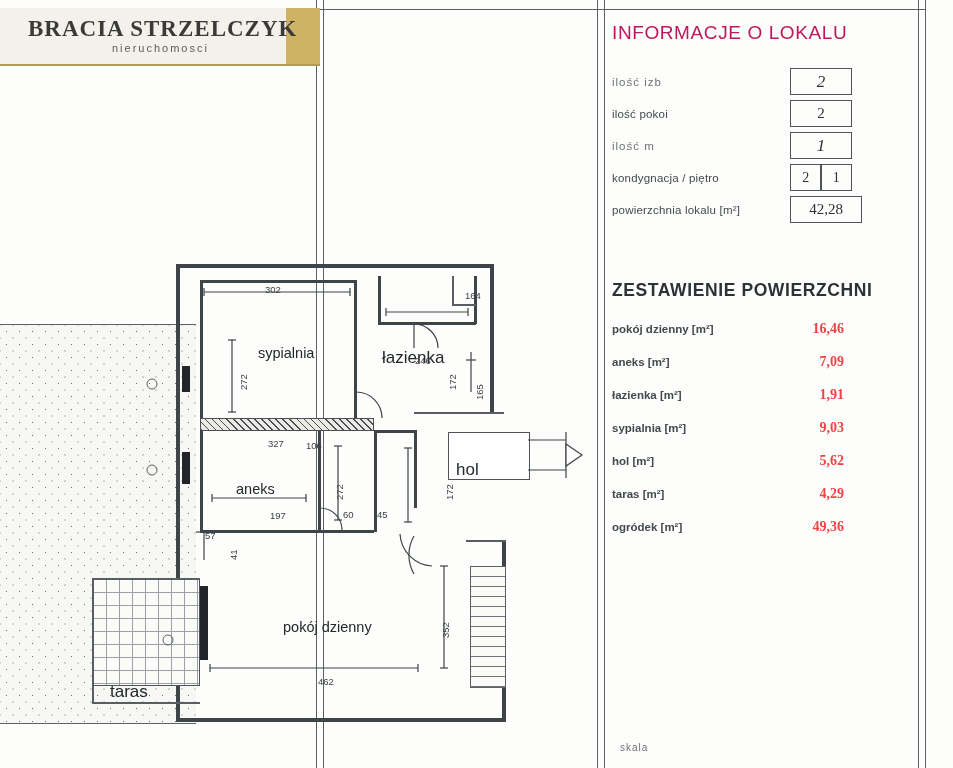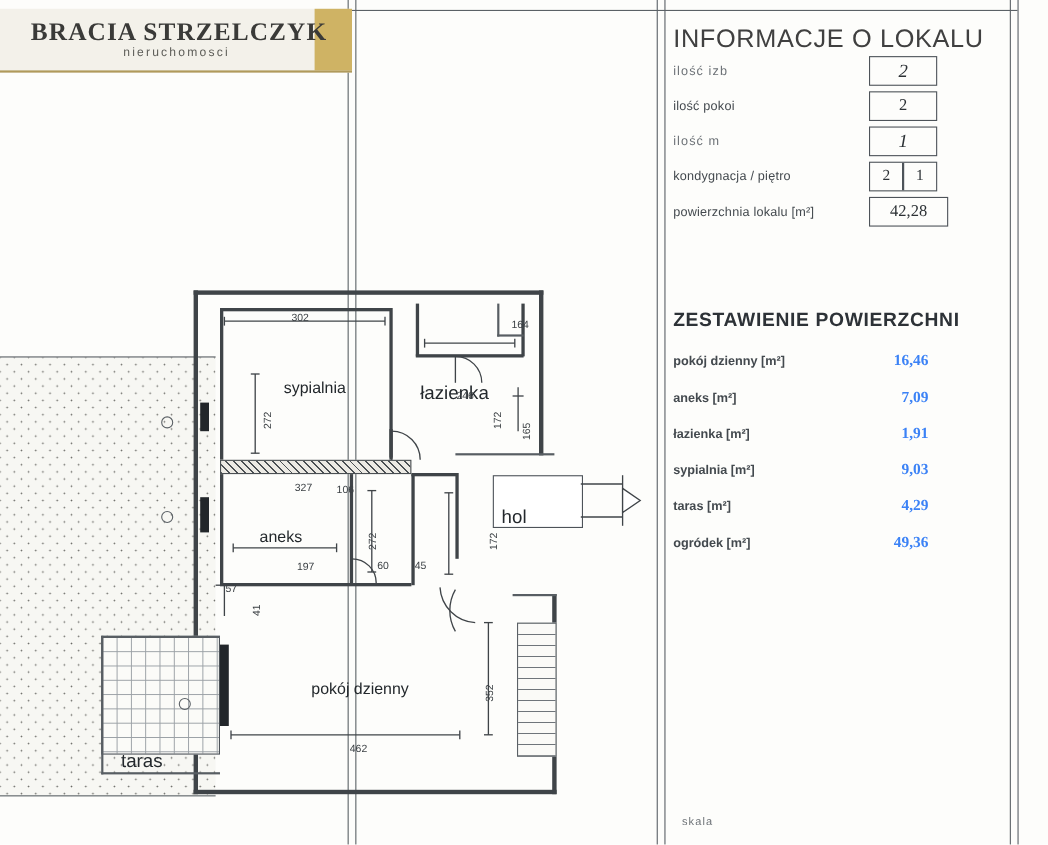--- a/index.html
+++ b/index.html
@@ -80,26 +80,27 @@
 
   
   .info-panel {
     position: absolute;
     left: 612px;
     top: 22px;
     width: 300px;
   }
   .panel-title {
     font-family: "Liberation Sans", sans-serif;
-    font-size: 23px;
+    font-size: 19px;
     letter-spacing: .6px;
-    color: #404040;
+    color: #be185d;
     white-space: nowrap;
   }
   .info-rows {
+    margin-top: 22px;
   }
   .info-row {
     position: relative;
     height: 32px;
     display: flex;
     align-items: center;
   }
   .info-label {
     font-size: 11.5px;
     color: #43494e;
@@ -172,21 +173,21 @@
     height: 33px;
   }
   .summary-name {
     width: 170px;
     font-size: 11.5px;
     color: #43494e;
     white-space: nowrap;
   }
   .summary-val {
     font-size: 14px;
-    color: #3b82f6;
+    color: #ef4444;
     font-family: "Liberation Serif", serif;
     text-align: right;
     width: 62px;
   }
 
   
   .plan {
     position: absolute;
     left: 0;
     top: 0;
@@ -472,20 +473,24 @@
       <div class="summary-row">
         <div class="summary-name">łazienka [m²]</div>
         <div class="summary-val">1,91</div>
       </div>
 
       <div class="summary-row">
         <div class="summary-name">sypialnia [m²]</div>
         <div class="summary-val">9,03</div>
       </div>
 
+      <div class="summary-row">
+        <div class="summary-name">hol [m²]</div>
+        <div class="summary-val">5,62</div>
+      </div>
 
       <div class="summary-row">
         <div class="summary-name">taras [m²]</div>
         <div class="summary-val">4,29</div>
       </div>
 
       <div class="summary-row">
         <div class="summary-name">ogródek [m²]</div>
         <div class="summary-val">49,36</div>
       </div>

